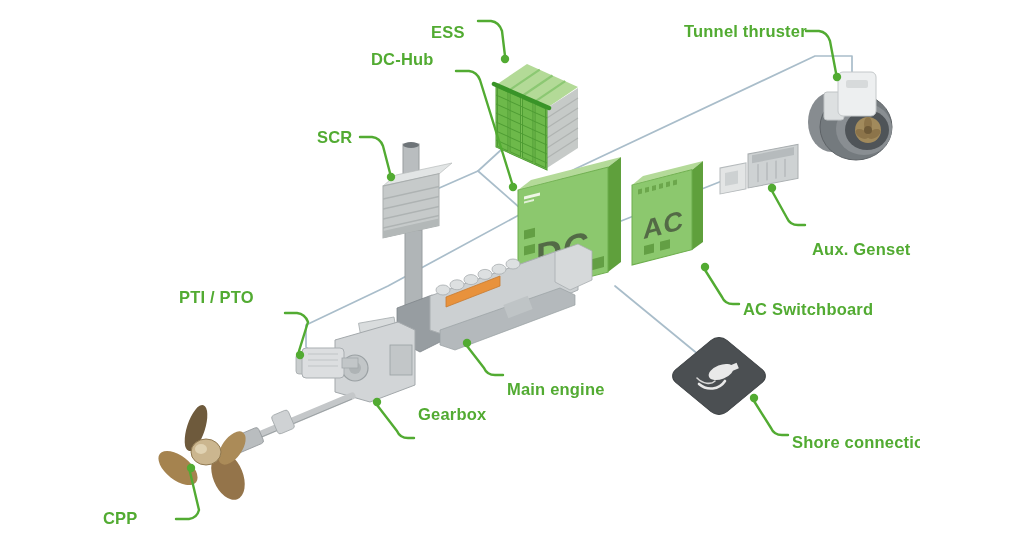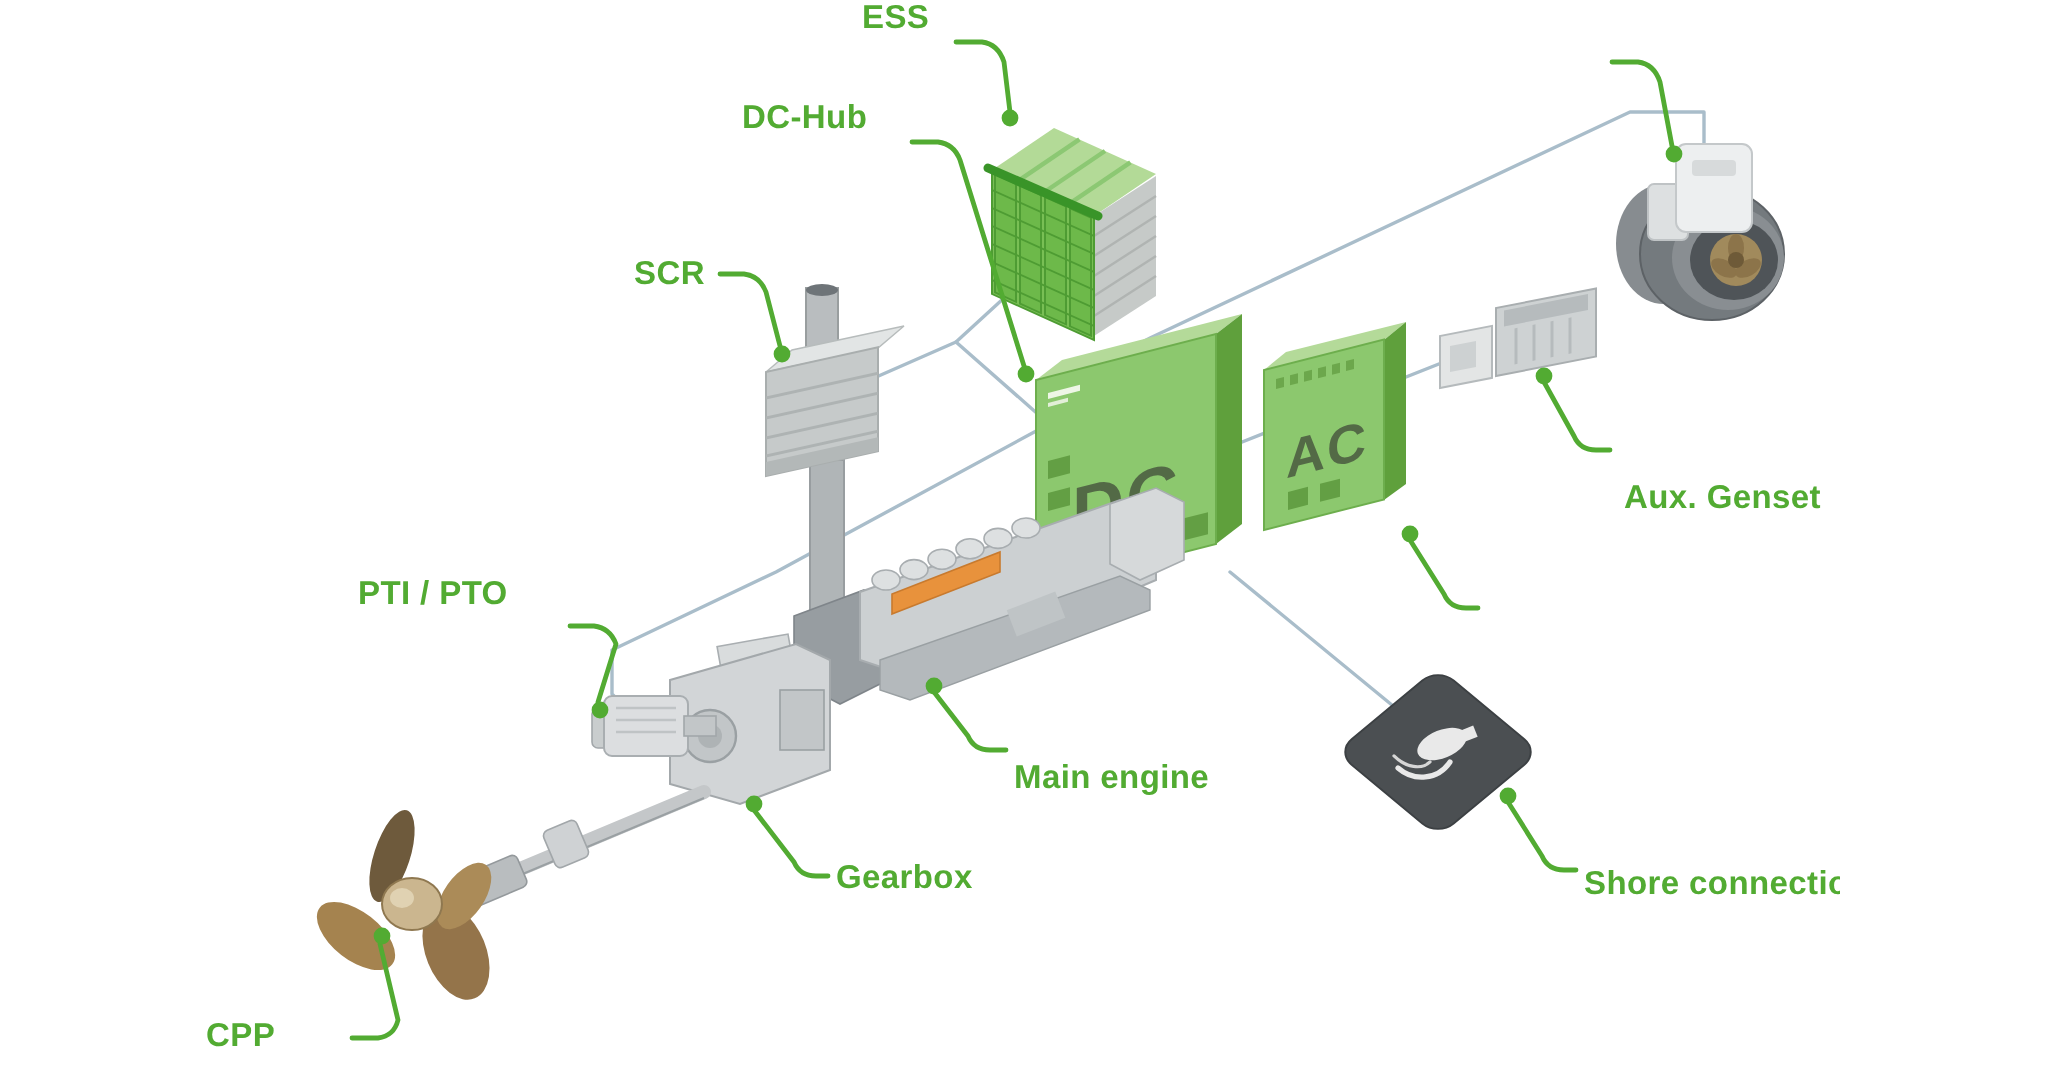--- a/index.html
+++ b/index.html
@@ -198,24 +198,26 @@
       <circle cx="191" cy="468" r="4.2"></circle>
       <circle cx="467" cy="343" r="4.2"></circle>
       <circle cx="377" cy="402" r="4.2"></circle>
       <circle cx="772" cy="188" r="4.2"></circle>
       <circle cx="705" cy="267" r="4.2"></circle>
       <circle cx="754" cy="398" r="4.2"></circle>
     </g>
   </g>
 </svg>
 
-<div class="lbl" style="left:431px;top:0">ESS</div>
+<div class="lbl" style="left:431px;top:23px">ESS</div>
+<div class="lbl" style="left:684px;top:22px">Tunnel thruster</div>
 <div class="lbl" style="left:371px;top:50px">DC-Hub</div>
 <div class="lbl" style="left:317px;top:128px">SCR</div>
 <div class="lbl" style="left:179px;top:288px">PTI / PTO</div>
 <div class="lbl" style="left:507px;top:380px">Main engine</div>
-<div class="lbl" style="left:418px;top:430px">Gearbox</div>
+<div class="lbl" style="left:418px;top:405px">Gearbox</div>
 <div class="lbl" style="left:103px;top:509px">CPP</div>
 <div class="lbl" style="left:812px;top:240px">Aux. Genset</div>
+<div class="lbl" style="left:743px;top:300px">AC Switchboard</div>
 <div class="lbl-clip" style="left:792px;top:433px;width:128px">
   <div class="lbl">Shore connection</div>
 </div>
 </div>
 
 </body></html>

